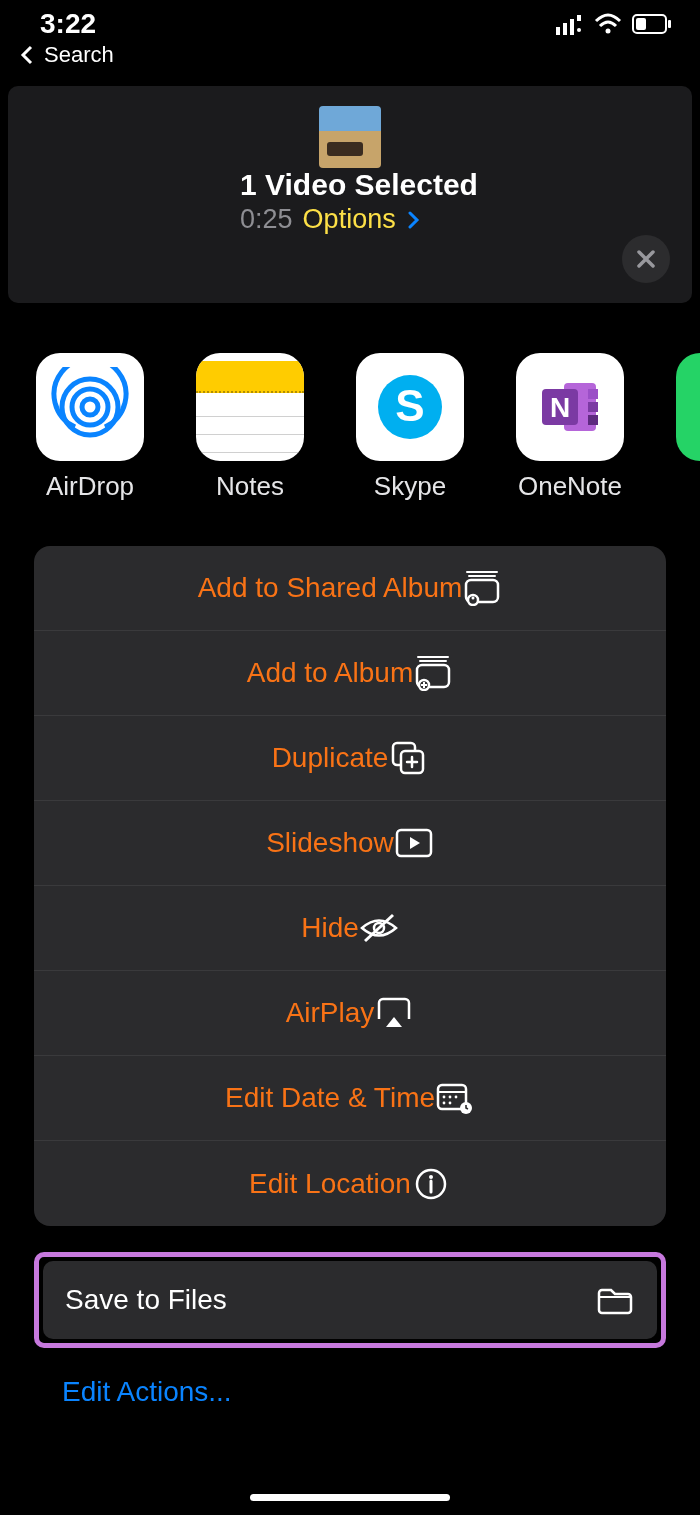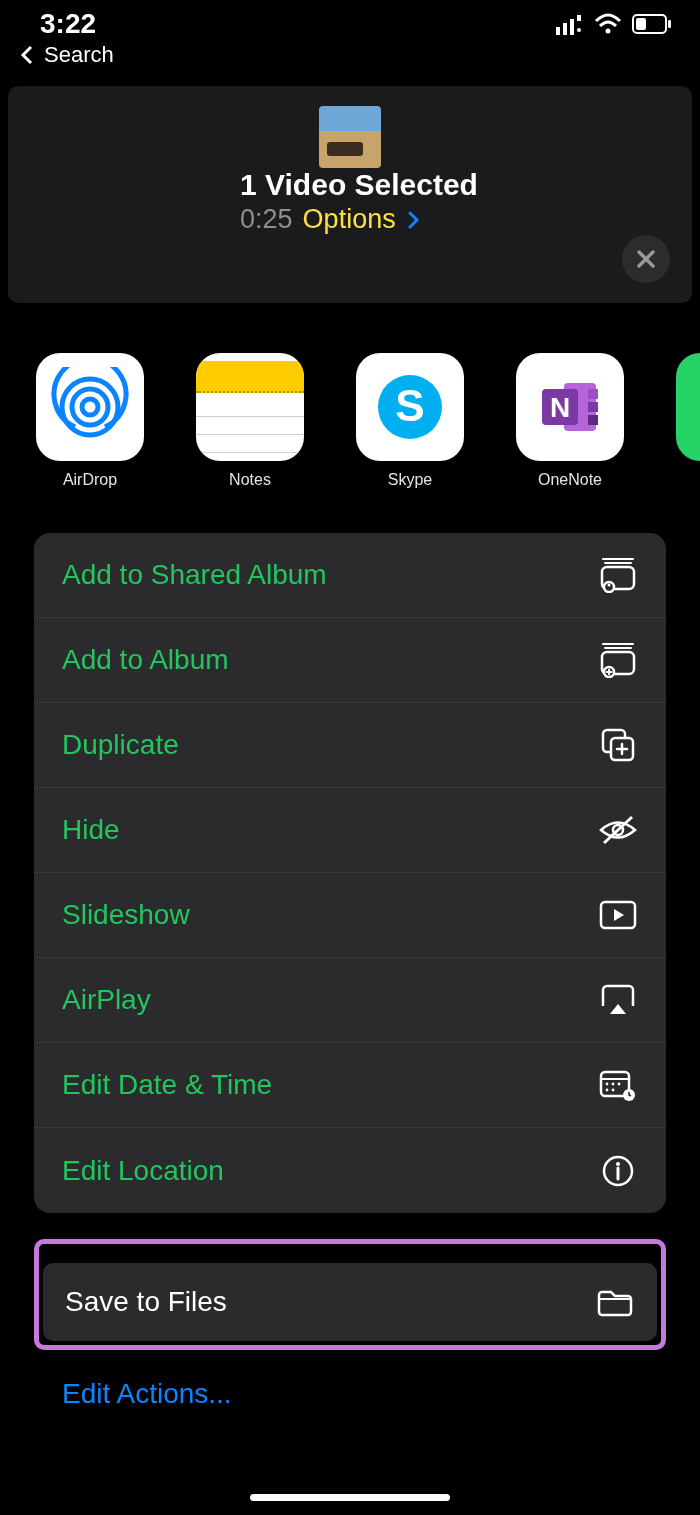--- a/index.html
+++ b/index.html
@@ -16,29 +16,29 @@
   .sheet-sub { font-size: 27px; color: #8e8e93; display: flex; align-items: center; gap: 10px; margin-top: 2px; }
   .options-link { color: #fde047; display: flex; align-items: center; gap: 12px; }
   .close-btn { width: 48px; height: 48px; border-radius: 50%; background: #2c2c2e; color: #8e8e93; display: flex; align-items: center; justify-content: center; margin-left: auto; }
   .sheet-title-wrap { margin-left: 18px; }
 
   .gap-bg { height: 16px; background: #000; }
 
   .app-row { display: flex; gap: 48px; padding: 34px 0 0 34px; overflow: hidden; }
   .app { display: flex; flex-direction: column; align-items: center; gap: 10px; width: 112px; flex-shrink: 0; }
   .app-icon { width: 108px; height: 108px; border-radius: 24px; background: #fff; display: flex; align-items: center; justify-content: center; }
-  .app-label { font-size: 16px; color: #e5e5e7; white-space: nowrap; text-align: center; }
+  .app-label { font-size: 26px; color: #e5e5e7; white-space: nowrap; text-align: center; }
 
   .actions { background: #2b2b2d; border-radius: 16px; margin: 44px 34px 0 34px; overflow: hidden; }
-  .action { display: flex; align-items: center; justify-content: space-between; padding: 4px 28px; height: 85px; font-size: 28px; color: #22c55e; border-bottom: 1px solid #3a3a3c; }
+  .action { display: flex; align-items: center; justify-content: center; padding: 4px 28px; height: 85px; font-size: 28px; color: #f97316; border-bottom: 1px solid #3a3a3c; }
   .action:last-child { border-bottom: none; }
   .action-icon { width: 40px; display: flex; align-items: center; justify-content: center; }
 
   .save-wrap { margin: 26px 34px 0 34px; border: 5px solid #c678dd; border-radius: 10px; padding: 4px; }
-  .save-row { background: #2b2b2d; border-radius: 10px; display: flex; align-items: center; justify-content: space-between; padding: 0 22px; height: 78px; font-size: 28px; margin-top: 15px; }
+  .save-row { background: #2b2b2d; border-radius: 10px; display: flex; align-items: center; justify-content: space-between; padding: 0 22px; height: 78px; font-size: 28px; }
 
   .edit-actions { color: #0a84ff; font-size: 28px; padding: 28px 0 0 62px; }
 
   .home-ind { position: absolute; bottom: 14px; left: 50%; transform: translateX(-50%); width: 200px; height: 7px; border-radius: 4px; background: #fff; }
 
   svg { display: block; }
 </style>
 </head>
 <body>
 
@@ -182,35 +182,35 @@
     <span>Duplicate</span>
     <span class="action-icon">
       <svg width="36" height="36" viewBox="0 0 36 36">
           <rect x="3" y="3" width="22" height="22" rx="4" stroke="#fff" stroke-width="2.5" fill="none"></rect>
           <rect x="11" y="11" width="22" height="22" rx="4" stroke="#fff" stroke-width="2.5" fill="#2b2b2d"></rect>
           <path d="M22 17v10M17 22h10" stroke="#fff" stroke-width="2.5" stroke-linecap="round"></path>
         </svg>
     </span>
   </div>
   <div class="action">
+    <span>Slideshow</span>
+    <span class="action-icon">
+      <svg width="38" height="30" viewBox="0 0 38 30">
+          <rect x="2" y="2" width="34" height="26" rx="4" stroke="#fff" stroke-width="2.5" fill="none"></rect>
+          <path d="M15 9 L25 15 L15 21 Z" fill="#fff"></path>
+        </svg>
+    </span>
+  </div>
+  <div class="action">
     <span>Hide</span>
     <span class="action-icon">
       <svg width="40" height="30" viewBox="0 0 40 30">
           <path d="M3 15 Q20 0 37 15 Q20 30 3 15Z" stroke="#fff" stroke-width="2.5" fill="none"></path>
           <circle cx="20" cy="15" r="5" stroke="#fff" stroke-width="2.5" fill="none"></circle>
           <line x1="6" y1="28" x2="34" y2="2" stroke="#fff" stroke-width="3"></line>
-        </svg>
-    </span>
-  </div>
-  <div class="action">
-    <span>Slideshow</span>
-    <span class="action-icon">
-      <svg width="38" height="30" viewBox="0 0 38 30">
-          <rect x="2" y="2" width="34" height="26" rx="4" stroke="#fff" stroke-width="2.5" fill="none"></rect>
-          <path d="M15 9 L25 15 L15 21 Z" fill="#fff"></path>
         </svg>
     </span>
   </div>
   <div class="action">
     <span>AirPlay</span>
     <span class="action-icon">
       <svg width="38" height="32" viewBox="0 0 38 32">
           <path d="M4 22 V6 a4 4 0 0 1 4-4 h22 a4 4 0 0 1 4 4 v16" stroke="#fff" stroke-width="2.5" fill="none"></path>
           <path d="M11 30 L19 20 L27 30 Z" fill="#fff"></path>
         </svg>

